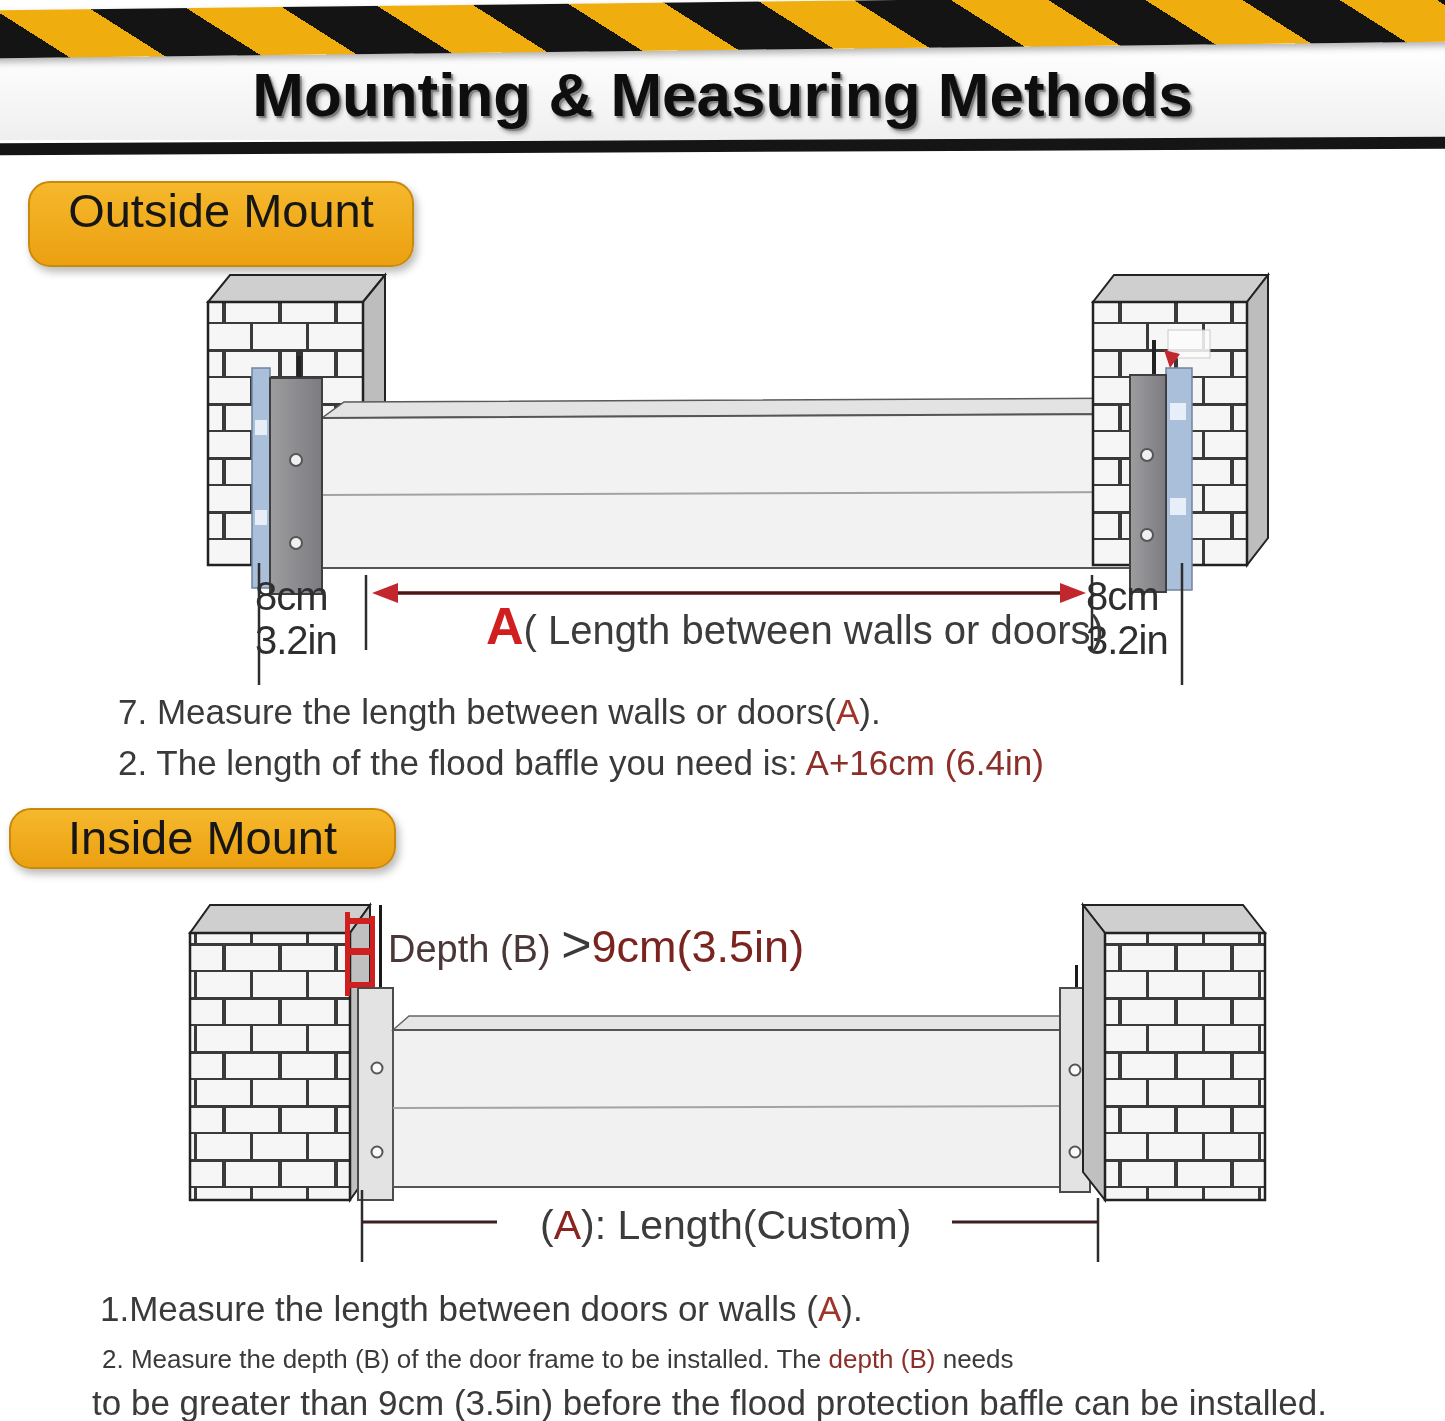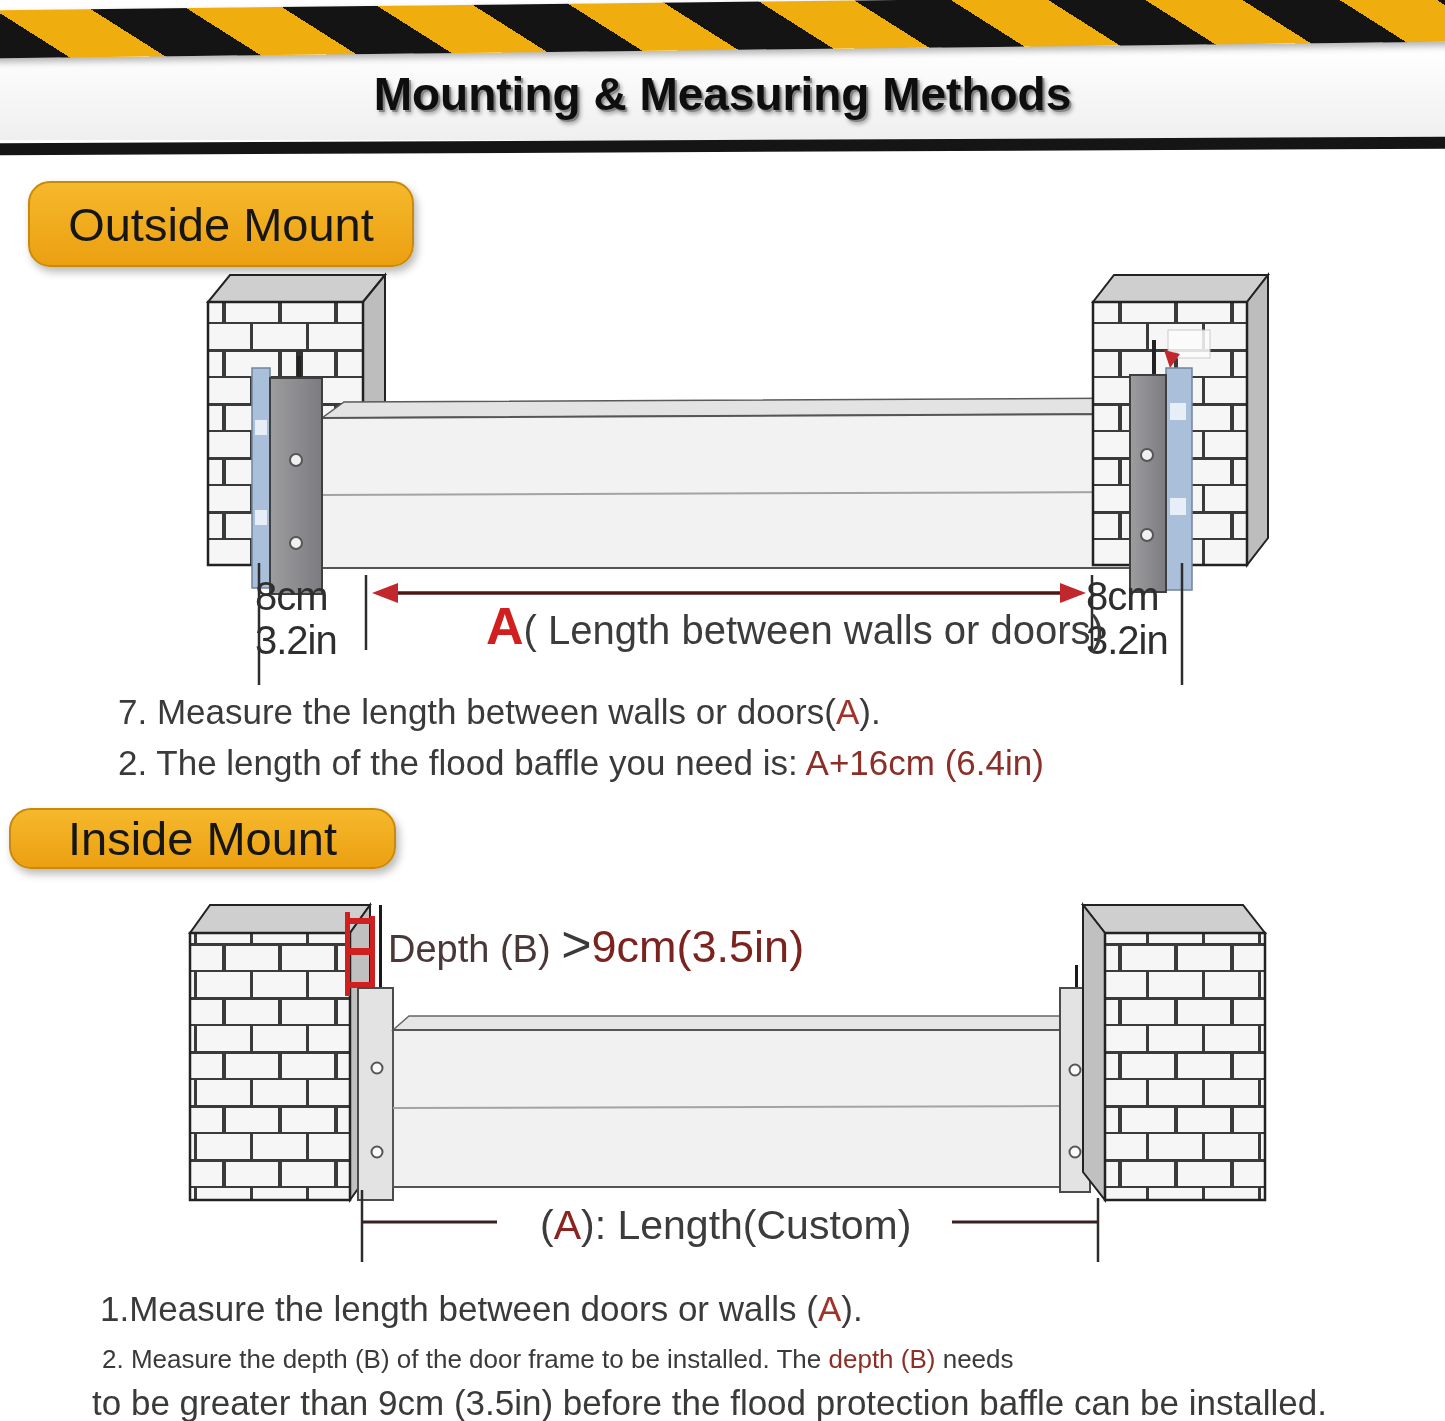--- a/index.html
+++ b/index.html
@@ -16,35 +16,35 @@
     transform:rotate(-0.65deg);
     box-shadow:0 4px 7px rgba(0,0,0,0.30);
     z-index:3;
   }
   .title-band {
     position:absolute; top:48px; left:0; right:0; height:92px;
     background:linear-gradient(#ffffff,#efefef);
     display:flex; align-items:center; justify-content:center; z-index:2;
   }
   .title {
-    font-size:46px; font-weight:bold; color:#0e0e0e; letter-spacing:0;
+    font-size:62px; font-weight:bold; color:#0e0e0e; letter-spacing:0;
     text-shadow:2px 2px 0 rgba(90,90,90,0.55), 3px 4px 4px rgba(0,0,0,0.35);
   }
   .black-bar {
     position:absolute; top:140px; left:-8px; right:-8px; height:12px;
     background:#151515; transform:rotate(-0.25deg); z-index:2;
   }
 
   
   .badge {
     position:absolute;
     background:linear-gradient(#f6b82c,#eba011);
     border:2px solid #c9890b; border-radius:22px;
     box-shadow:3px 5px 9px rgba(0,0,0,0.28);
-    display:flex; align-items:center; justify-content:center;
+    display:flex; align-items:flex-start; justify-content:center;
     color:#161616; font-size:47px;
   }
   #badge-outside { left:28px;  top:181px; width:386px; height:86px; }
   #badge-inside  { left:9px;  top:808px; width:387px; height:61px; }
 
   
   .diagram { position:absolute; left:0; display:block; }
   #outside-svg { top:265px; width:1445px; height:430px; }
   #inside-svg  { top:895px; width:1445px; height:375px; }
 

